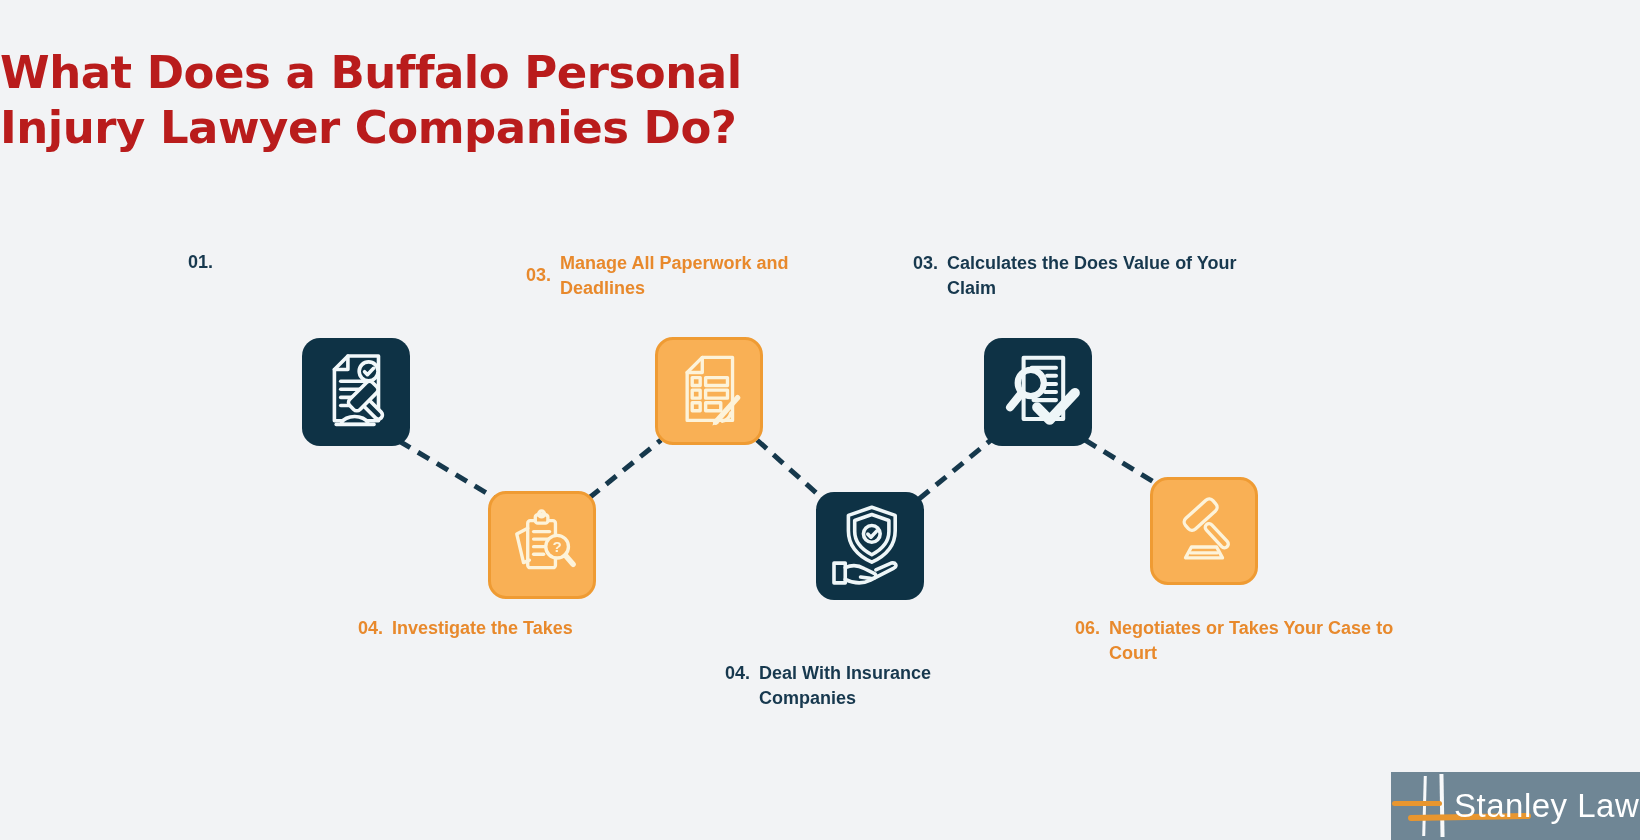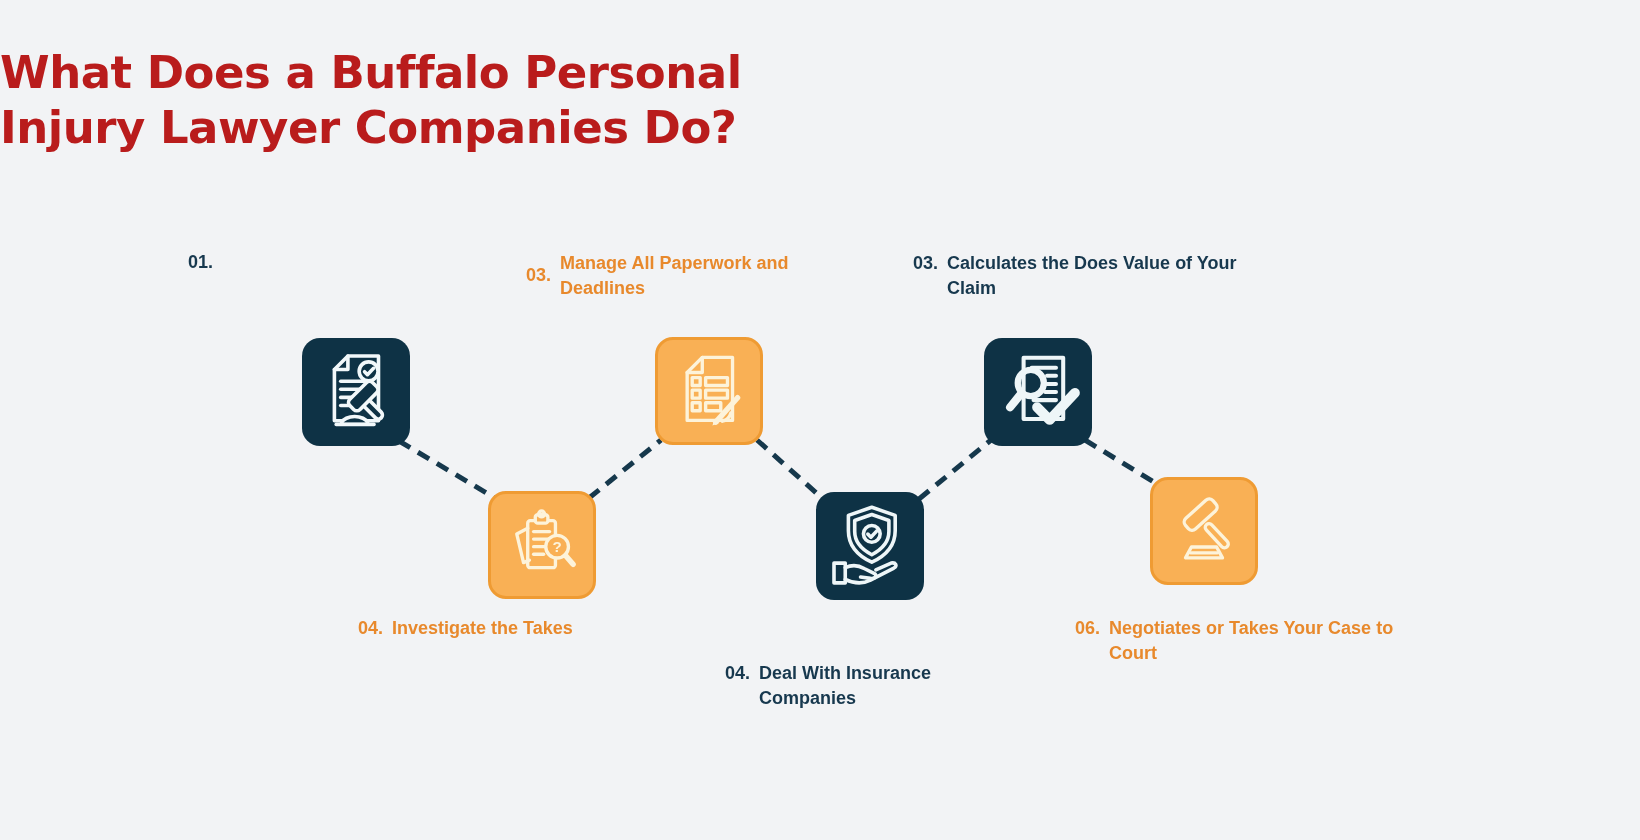--- a/index.html
+++ b/index.html
@@ -182,14 +182,21 @@
   <div class="step navy step-5">
     <span class="step-number">03.</span>
     <span class="step-label">Calculates the Does Value of Your Claim</span>
   </div>
 
   <div class="step orange step-6">
     <span class="step-number">06.</span>
     <span class="step-label">Negotiates or Takes Your Case to Court</span>
   </div>
 
+  <div class="logo">
+    <div class="vstroke vs1"></div>
+    <div class="vstroke vs2"></div>
+    <div class="ostroke os1"></div>
+    <div class="ostroke os2"></div>
+    <div class="logo-text">Stanley Law</div>
+  </div>
 
 </div>
 
 </body></html>

